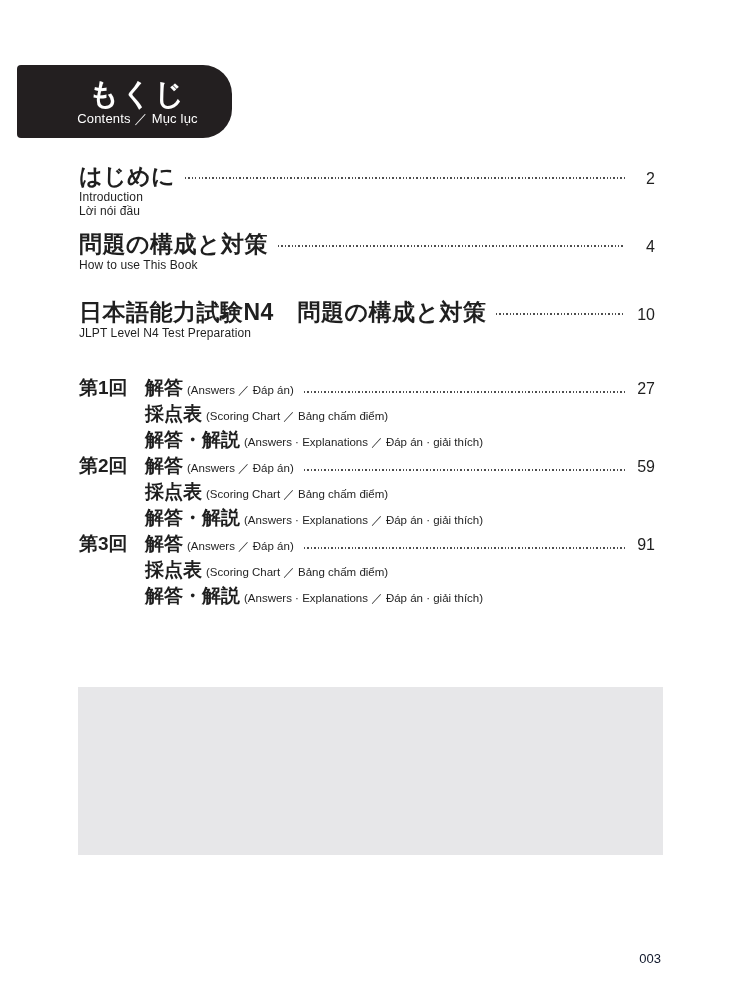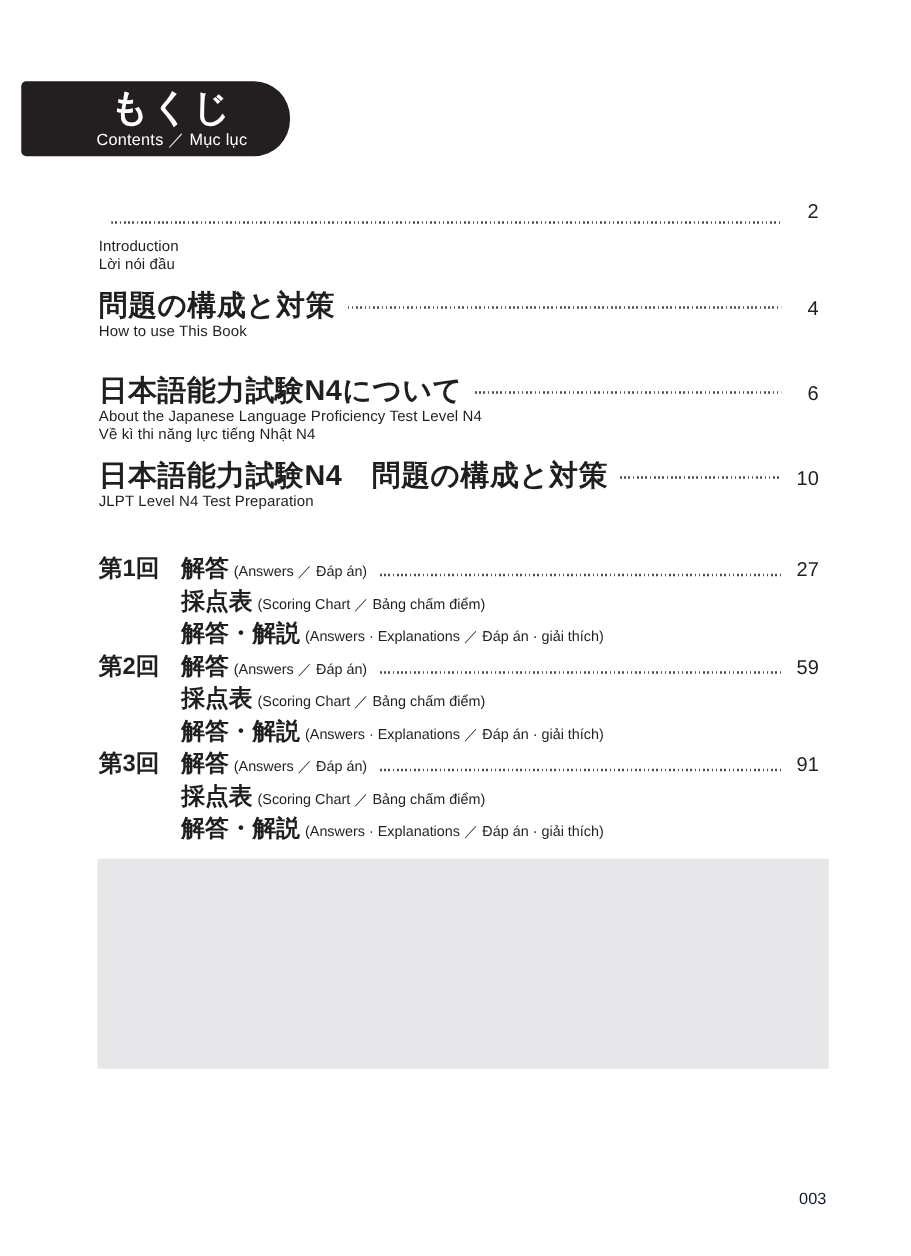--- a/index.html
+++ b/index.html
@@ -4,21 +4,21 @@
 <style>
   html,body { margin:0; padding:0; }
   body {
     width:729px; height:1005px; position:relative; background:#ffffff;
     font-family:"Liberation Sans","DejaVu Sans",sans-serif;
     color:#1f1f1f; overflow:hidden;
   }
 
   
   .badge {
-    position:absolute; left:17px; top:65px; width:215px; height:60px;
+    position:absolute; left:17px; top:65px; width:215px; height:73px;
     background:#231f20; color:#ffffff;
     border-radius:4px 29px 29px 4px;
     display:flex; flex-direction:column; align-items:center; justify-content:center;
     padding-left:38px; padding-right:12px; box-sizing:border-box;
   }
   .badge-title { font-size:30px; font-weight:700; line-height:32px; letter-spacing:2px; }
   .badge-subtitle { font-size:13px; line-height:15px; margin-top:1px; letter-spacing:0.2px; }
 
   
   .toc { position:absolute; left:79px; top:161px; width:576px; }
@@ -54,45 +54,37 @@
 
 <div class="badge">
   <div class="badge-title">もくじ</div>
   <div class="badge-subtitle">Contents ／ Mục lục</div>
 </div>
 
 <div class="toc">
 
   <div class="entry">
     <div class="title-row">
+      <span class="jp-title">はじめに</span>
       <span class="leader"></span>
       <span class="pagenum">2</span>
     </div>
     <div class="sub first">Introduction</div>
     <div class="sub">Lời nói đầu</div>
   </div>
 
   <div class="entry">
     <div class="title-row">
       <span class="jp-title">問題の構成と対策</span>
       <span class="leader"></span>
       <span class="pagenum">4</span>
     </div>
     <div class="sub first">How to use This Book</div>
   </div>
 
-  <div class="entry">
-    <div class="title-row">
-      <span class="jp-title">日本語能力試験N4について</span>
-      <span class="leader"></span>
-      <span class="pagenum">6</span>
-    </div>
-    <div class="sub first">About the Japanese Language Proficiency Test Level N4</div>
-    <div class="sub">Về kì thi năng lực tiếng Nhật N4</div>
-  </div>
 
   <div class="entry">
     <div class="title-row">
       <span class="jp-title">日本語能力試験N4　問題の構成と対策</span>
       <span class="leader"></span>
       <span class="pagenum">10</span>
     </div>
     <div class="sub first">JLPT Level N4 Test Preparation</div>
   </div>
 

